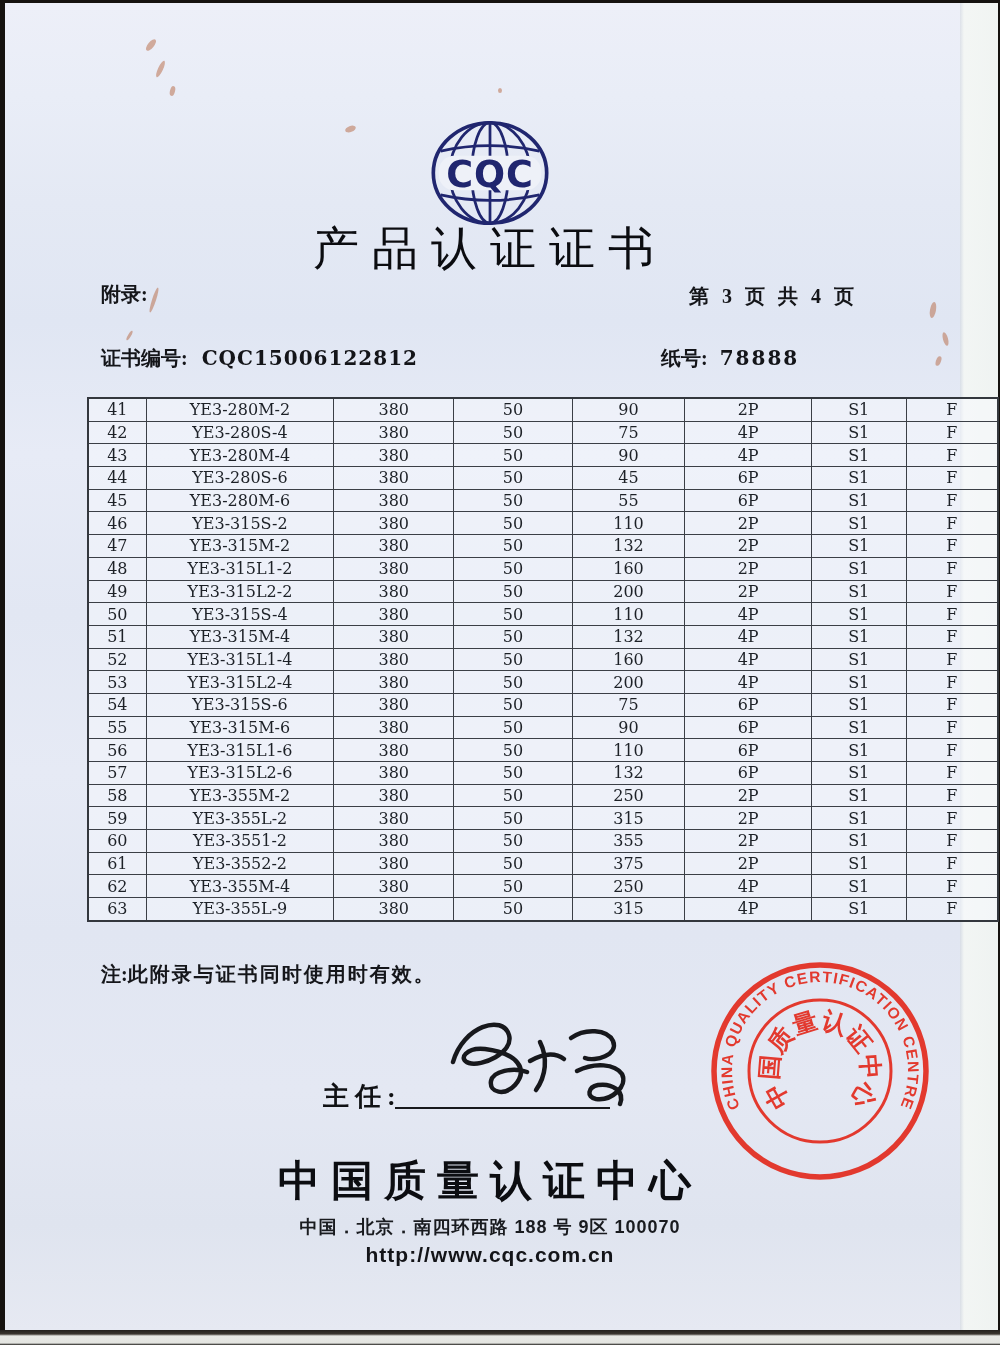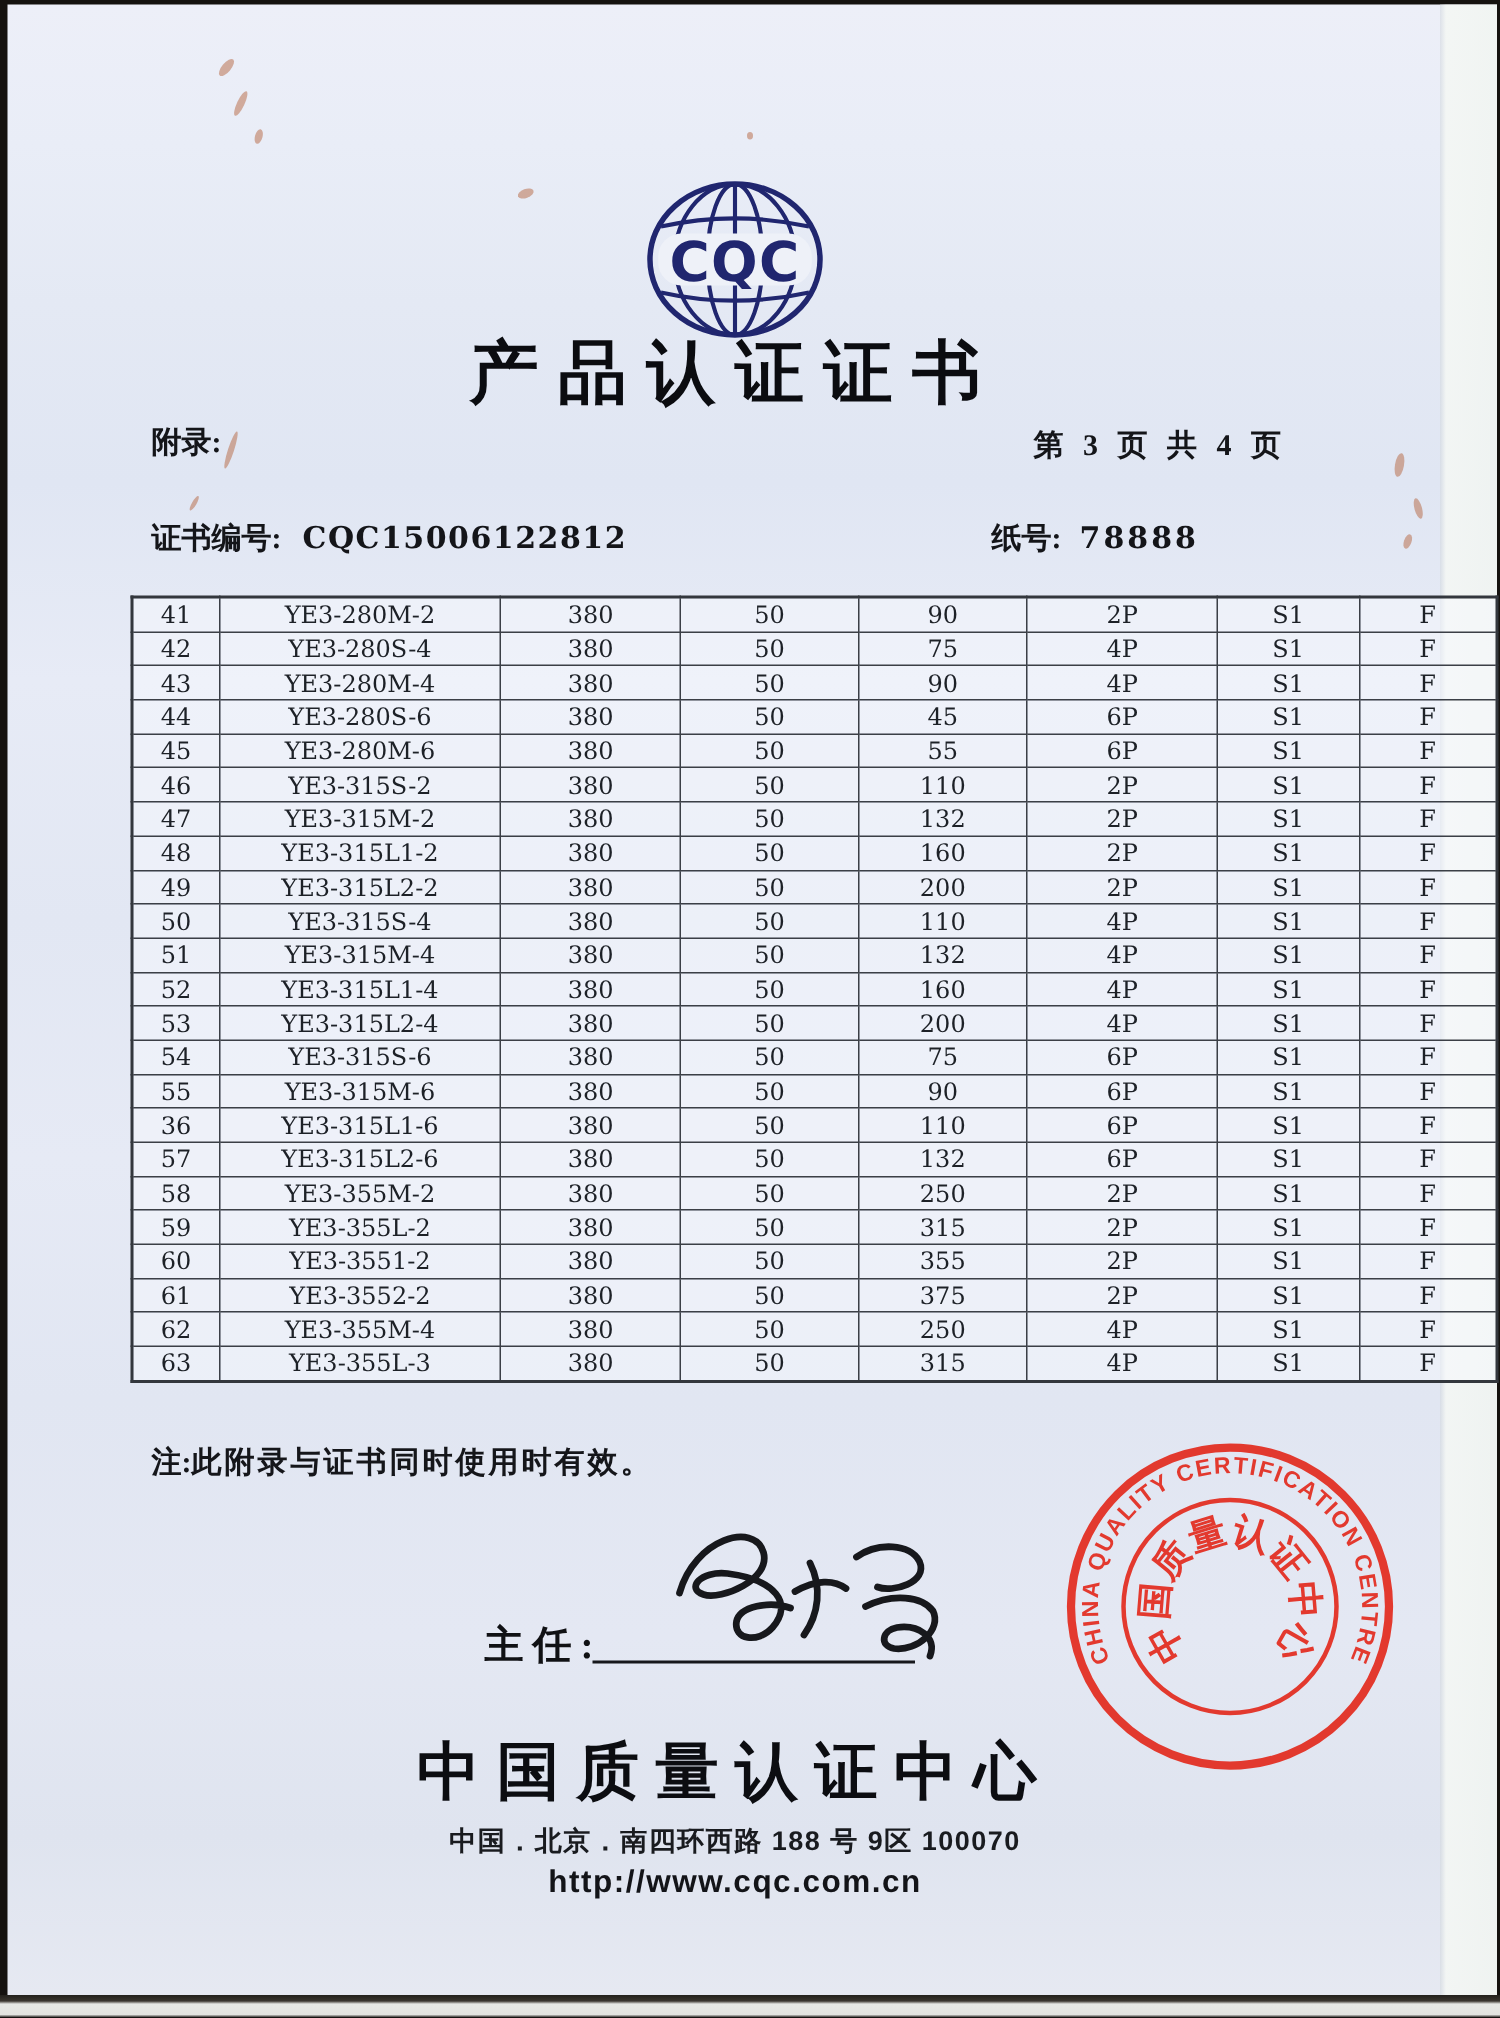--- a/index.html
+++ b/index.html
@@ -21,21 +21,21 @@
     background:linear-gradient(90deg, rgba(208,214,220,.55) 0, rgba(244,247,244,.9) 4px, rgba(241,245,241,.85) 100%);
   }
   .bottom-strip{
     position:absolute;left:0;right:0;bottom:0;height:15px;
     background:linear-gradient(180deg,#23201c 0,#3a352e 4px,#e7e8e4 6px,#e3e4e0 13px,#1c1a17 15px);
   }
   
   .logo{position:absolute;left:421px;top:110px;width:128px;height:120px;}
   .title{
     position:absolute;left:0;top:215px;width:970px;text-align:center;
-    font-size:46px;font-weight:bold;color:#0b0c10;letter-spacing:13px;
+    font-size:46px;font-weight:normal;color:#0b0c10;letter-spacing:13px;
   }
   .meta{position:absolute;color:#141519;font-weight:bold;font-size:20px;white-space:nowrap;}
   .m-appendix{left:96px;top:278px;}
   .m-pageinfo{left:656px;top:280px;letter-spacing:4px;margin-left:28px;}
   .m-certno{left:96px;top:342px;}
   .m-certno .val{font-family:"DejaVu Serif",serif;letter-spacing:1px;margin-left:14px;}
   .m-paperno{left:656px;top:342px;}
   .m-paperno .val{font-family:"DejaVu Serif",serif;letter-spacing:2px;margin-left:12px;}
   
   .cert-table{
@@ -277,21 +277,21 @@
             <td>55</td>
             <td>YE3-315M-6</td>
             <td>380</td>
             <td>50</td>
             <td>90</td>
             <td>6P</td>
             <td>S1</td>
             <td>F</td>
           </tr>
           <tr>
-            <td>36</td>
+            <td>56</td>
             <td>YE3-315L1-6</td>
             <td>380</td>
             <td>50</td>
             <td>110</td>
             <td>6P</td>
             <td>S1</td>
             <td>F</td>
           </tr>
           <tr>
             <td>57</td>
@@ -348,21 +348,21 @@
             <td>YE3-355M-4</td>
             <td>380</td>
             <td>50</td>
             <td>250</td>
             <td>4P</td>
             <td>S1</td>
             <td>F</td>
           </tr>
           <tr>
             <td>63</td>
-            <td>YE3-355L-3</td>
+            <td>YE3-355L-9</td>
             <td>380</td>
             <td>50</td>
             <td>315</td>
             <td>4P</td>
             <td>S1</td>
             <td>F</td>
           </tr>
         </tbody>
     </table>
 

